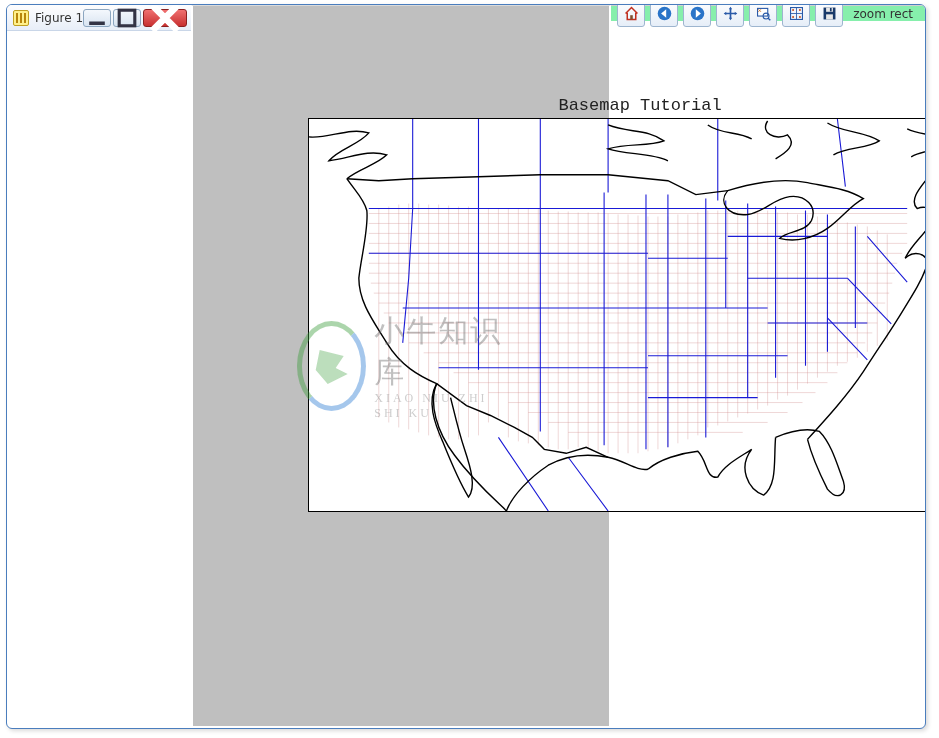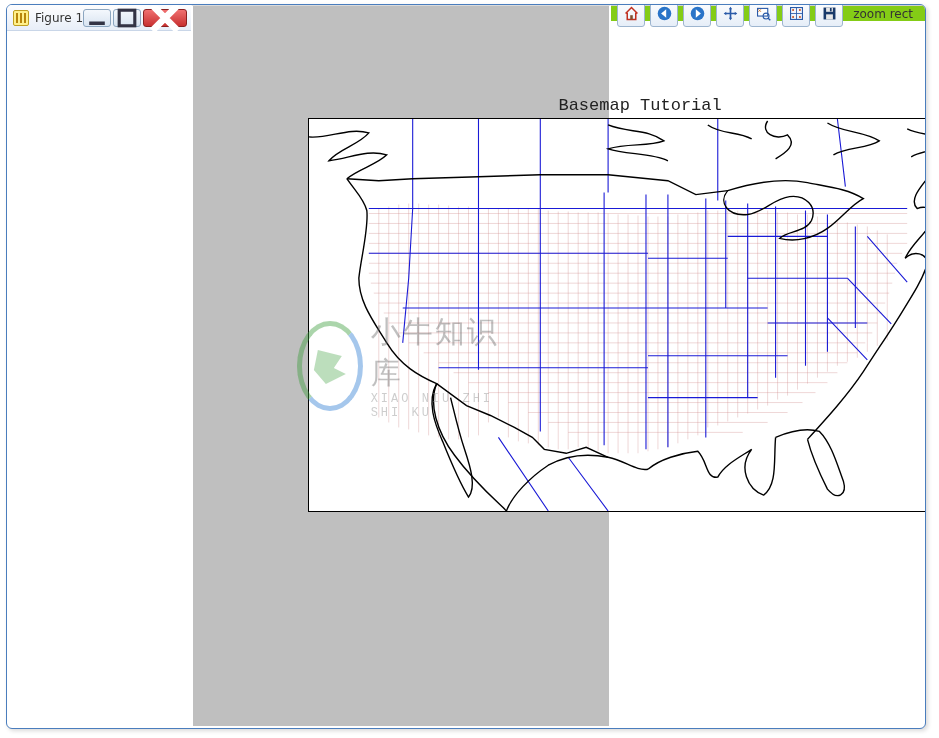--- a/index.html
+++ b/index.html
@@ -84,21 +84,21 @@
     font-family: Liberation Mono, monospace;
     font-size: 17px;
     color: #222;
   }
   svg.map { width: 100%; height: 100%; display: block; }
   .coast { fill: none; stroke: #000; stroke-width: 1.4; }
   .state { fill: none; stroke: #1a1ad6; stroke-width: 1.1; }
   .county { fill: none; stroke: #cc8080; stroke-width: 0.35; opacity: 0.9; }
   .toolbar {
     height: 16px;
-    background: #84cc16;
+    background: #86efac;
     border-top: 1px solid #d0d0d0;
     display: flex;
     align-items: center;
     padding: 0 6px;
     gap: 5px;
   }
   .tool-btn {
     width: 28px; height: 26px;
     border: 1px solid #9db5cf;
     border-radius: 3px;
@@ -108,21 +108,21 @@
   }
   .tool-btn svg { width: 17px; height: 17px; }
   .spacer { flex: 1; }
   .status { font-size: 12px; color: #333; padding-right: 6px; }
   .watermark {
     position: absolute;
     left: 50%; top: 50%;
     transform: translate(-50%,-50%);
     display: flex; align-items: center;
     opacity: 0.42; pointer-events: none;
-    font-family: Liberation Mono, monospace;
+    font-family: Liberation Serif, serif;
   }
   .watermark .wm-logo {
     width: 90px; height: 90px;
     border: 5px solid transparent;
     border-top-color: #3a9c3a;
     border-right-color: #2a7bd4;
     border-bottom-color: #2a7bd4;
     border-left-color: #3a9c3a;
     border-radius: 50%;
     margin-right: 8px;

